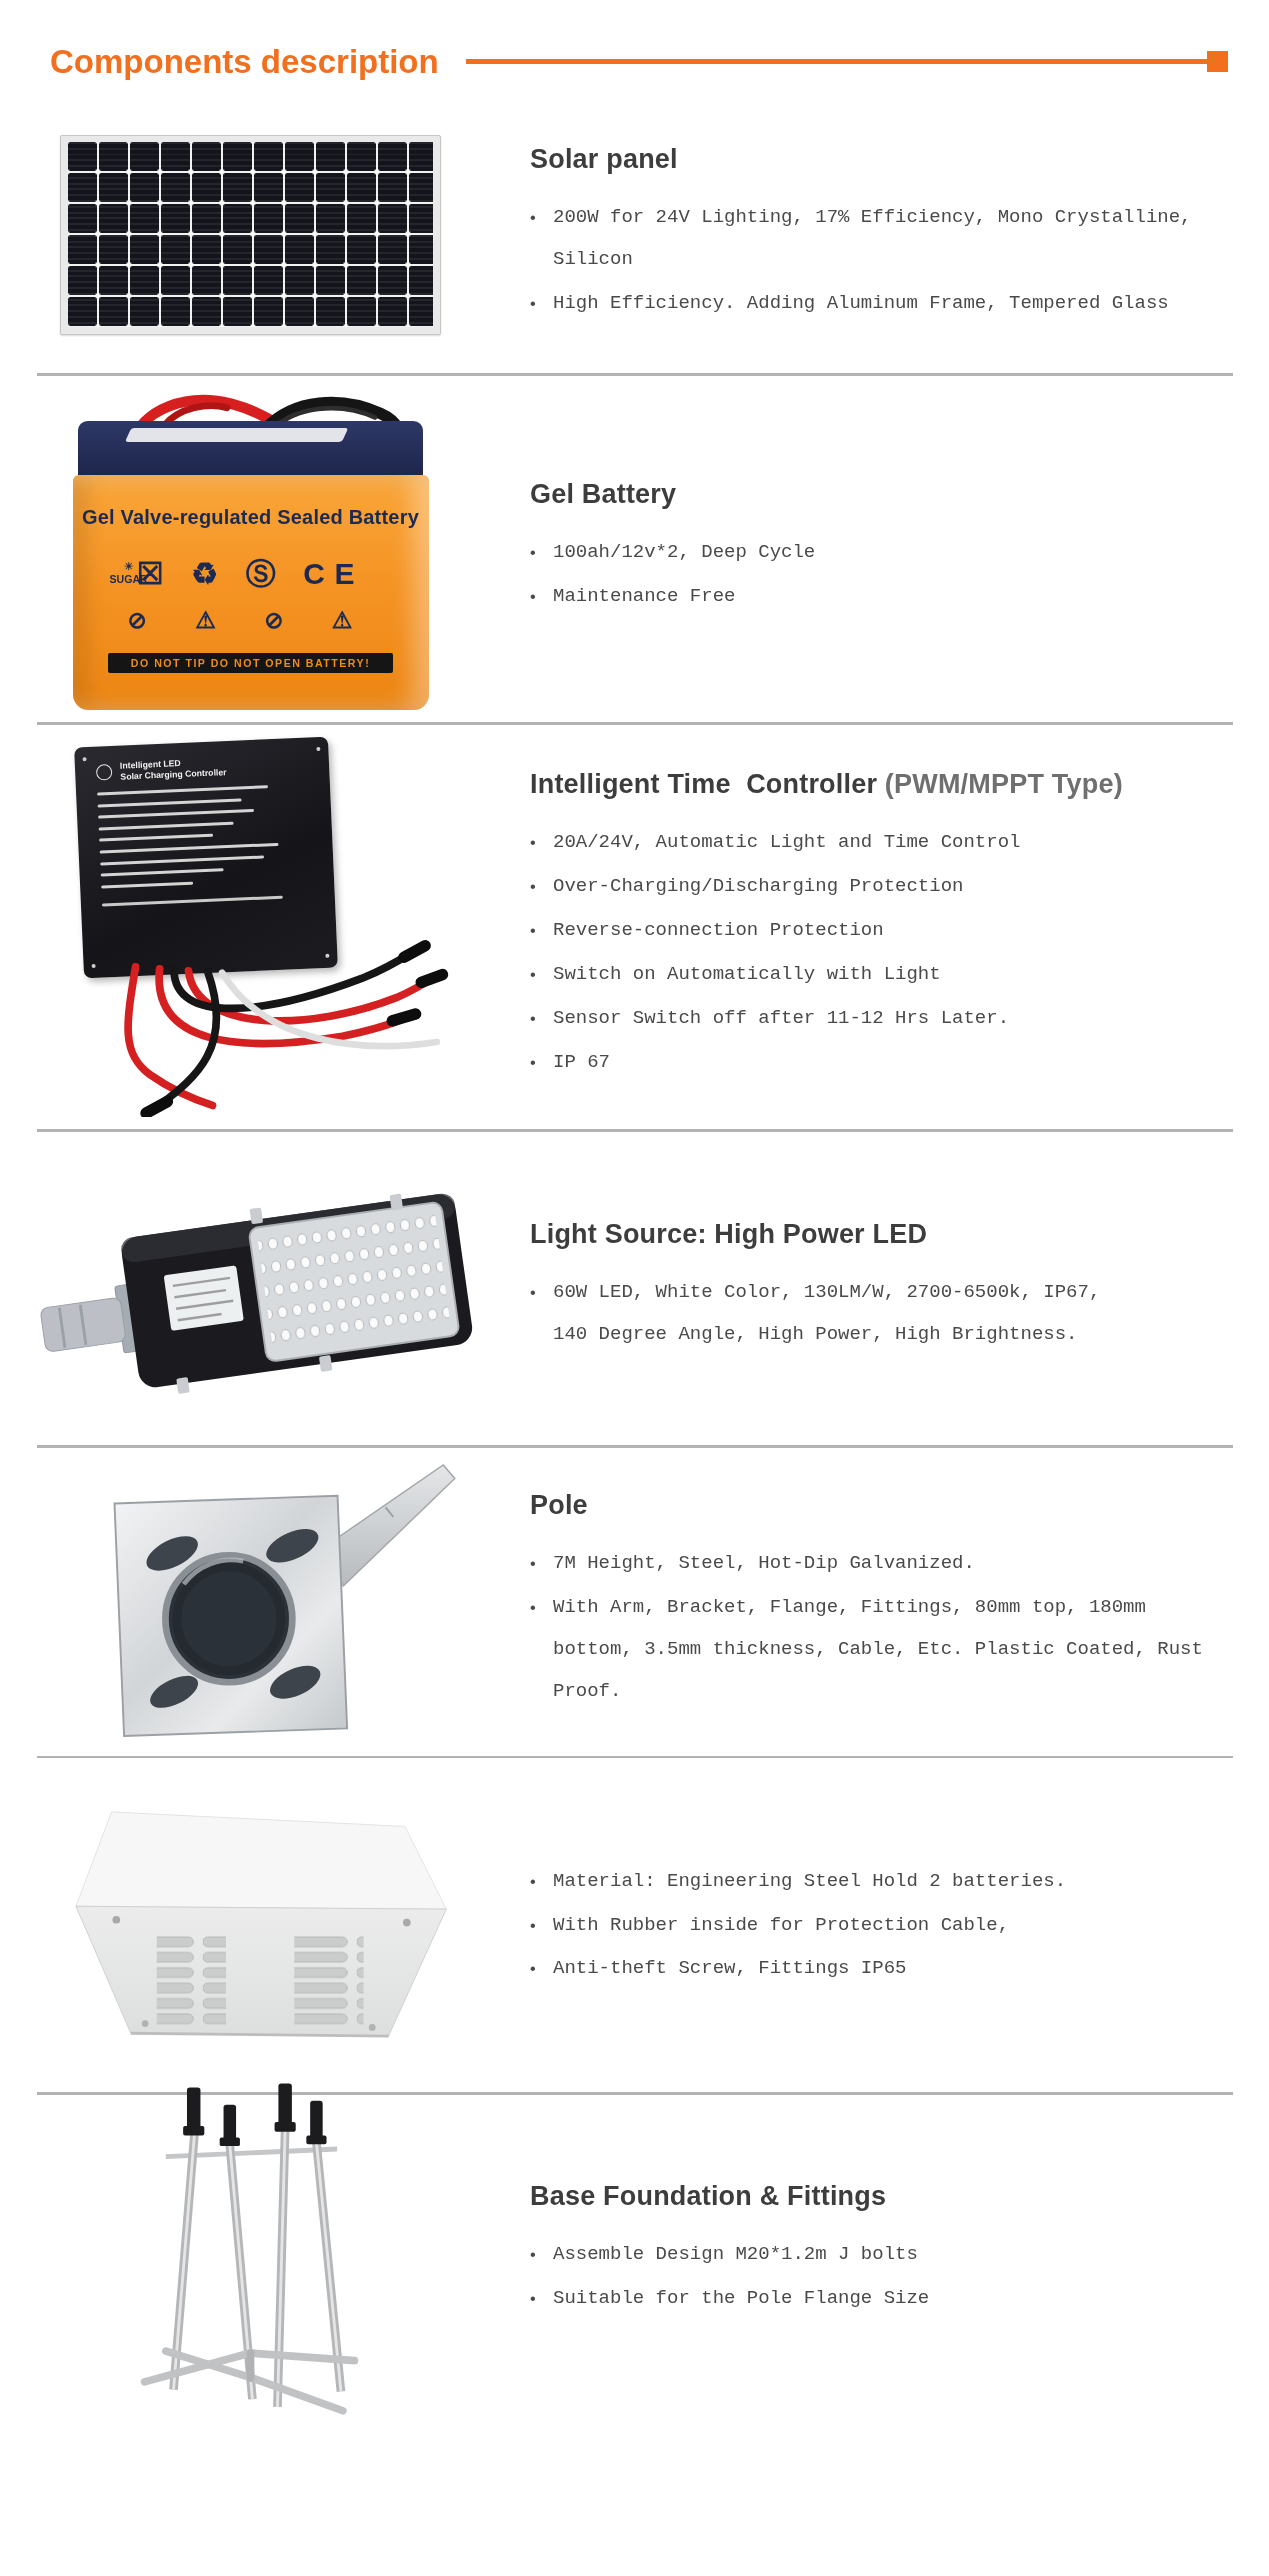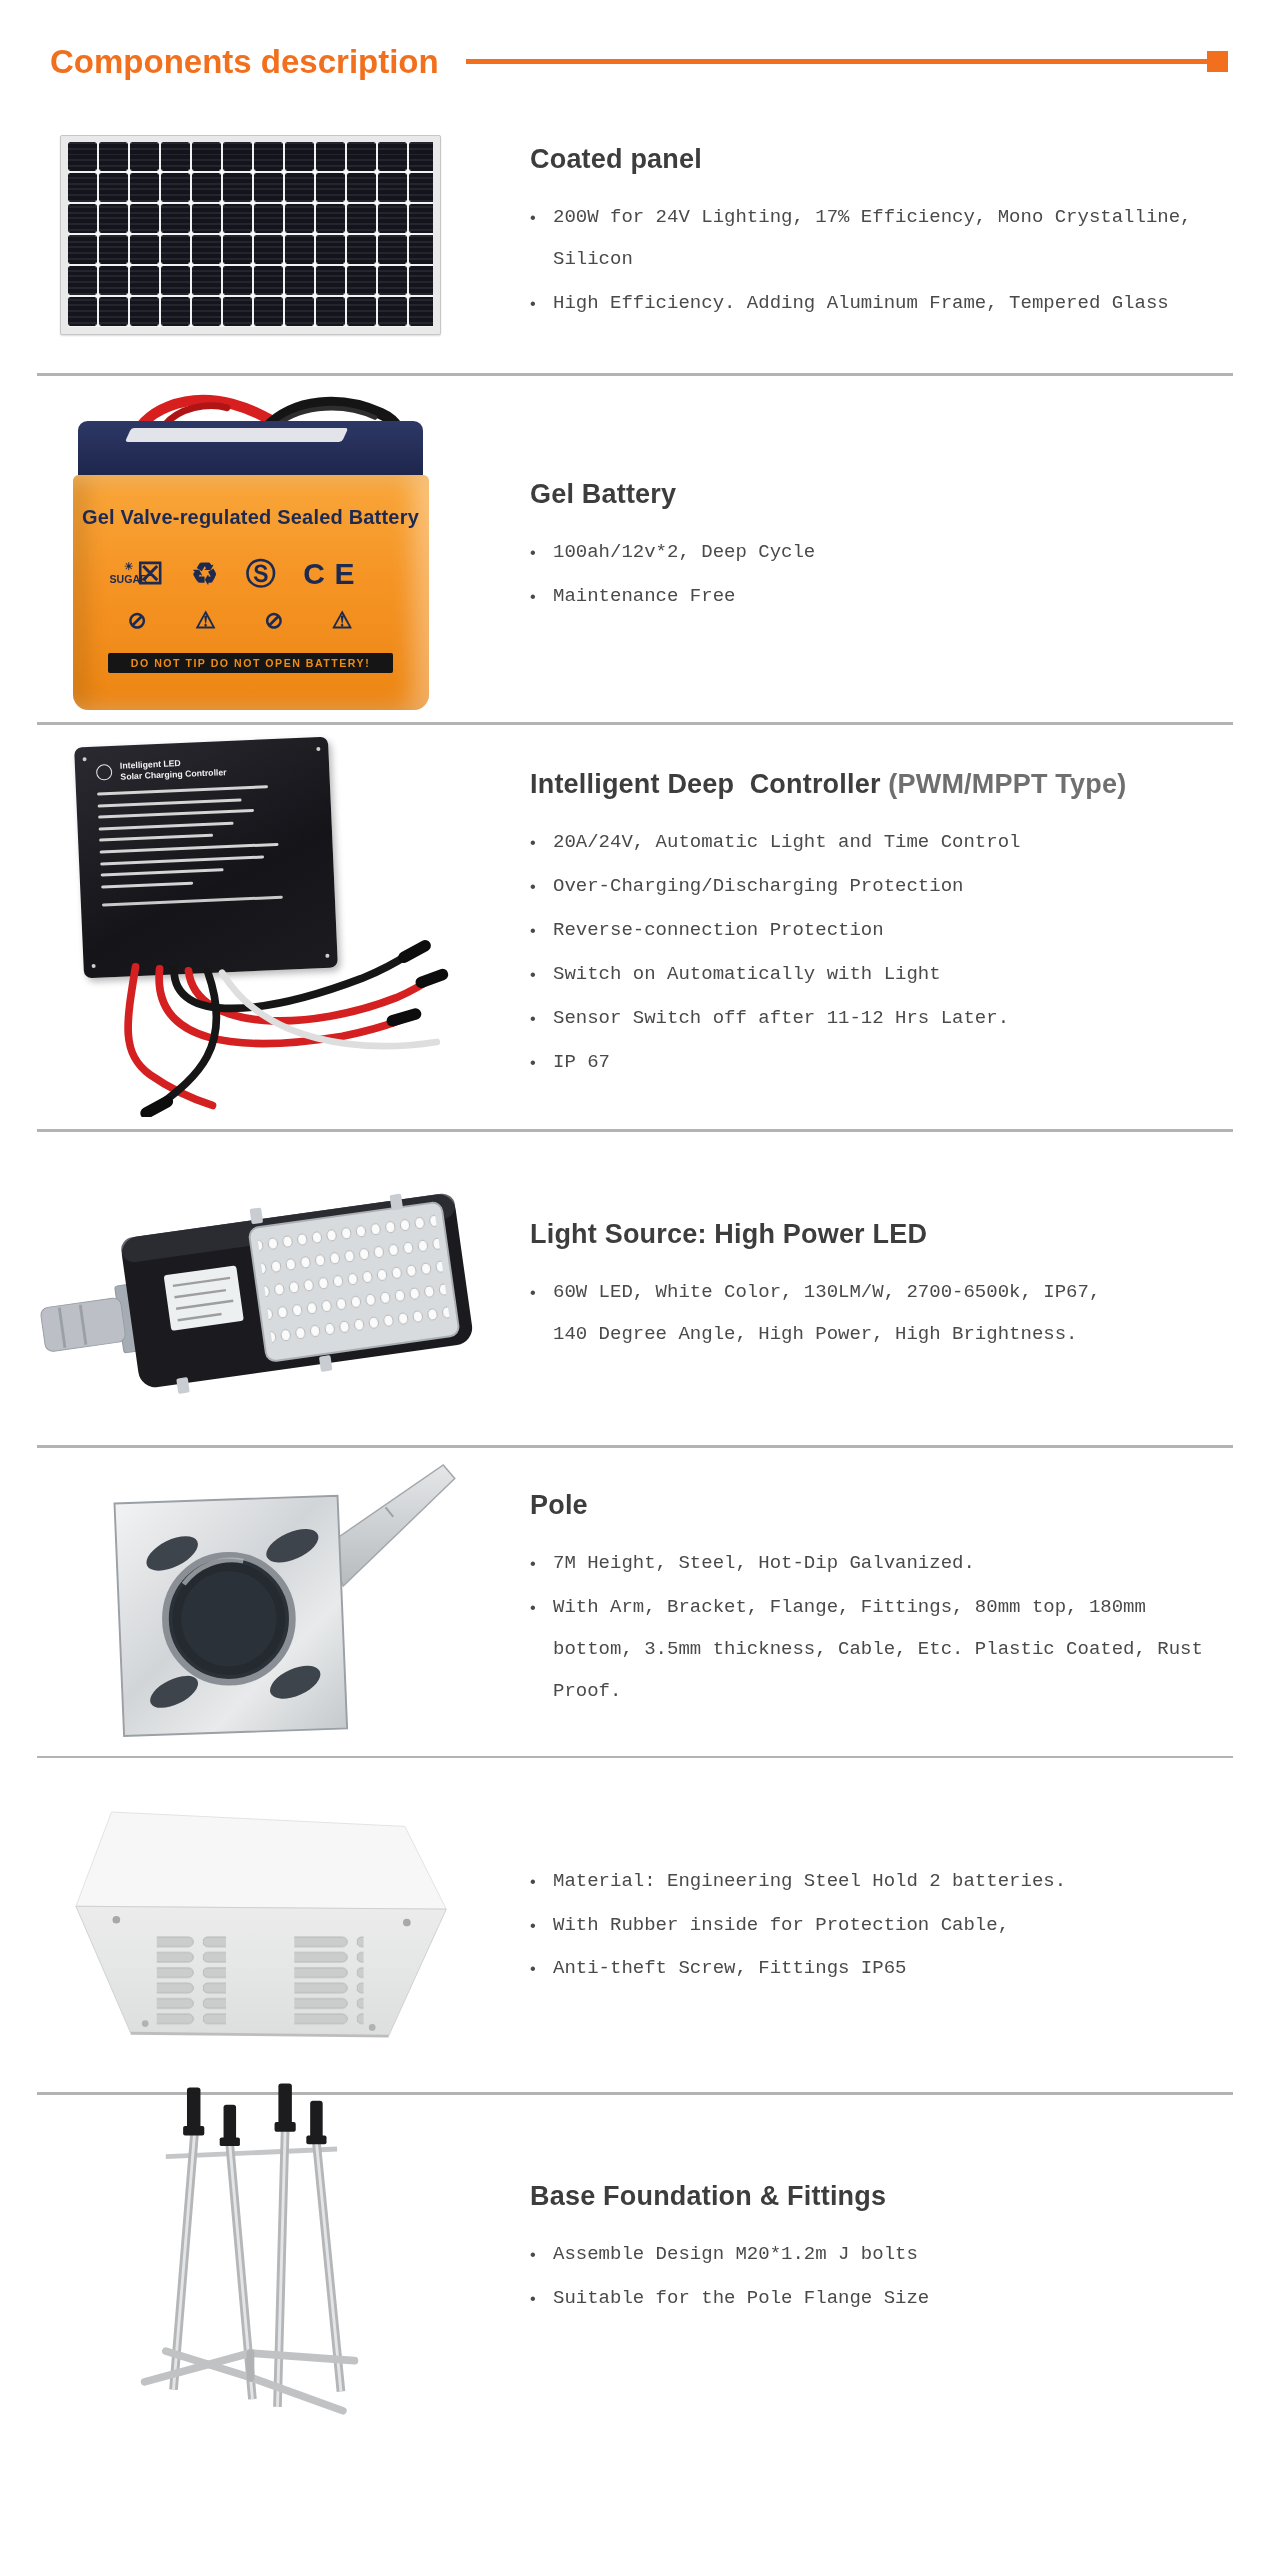--- a/index.html
+++ b/index.html
@@ -87,21 +87,21 @@
   <div class="header-cap"></div>
 </div>
 
 <div class="sec sec-a">
   <div class="img-col">
     <div class="solar-frame">
       <div class="solar-cells"></div>
     </div>
   </div>
   <div class="txt-col">
-    <h2 class="sec-title"><span>Coated panel</span></h2>
+    <h2 class="sec-title"><span>Solar panel</span></h2>
     <div class="bullet">
       <span class="b-dot">•</span>
       <span class="b-text">200W for 24V Lighting, 17% Efficiency, Mono Crystalline, Silicon</span>
     </div>
     <div class="bullet">
       <span class="b-dot">•</span>
       <span class="b-text">High Efficiency. Adding Aluminum Frame, Tempered Glass</span>
     </div>
   </div>
 </div>
@@ -181,21 +181,21 @@
         <path d="M170,245 C200,330 150,360 112,390" fill="none" stroke="#161616" stroke-width="8" stroke-linecap="round"></path>
         <path d="M185,246 C230,320 330,330 408,318" fill="none" stroke="#dedede" stroke-width="7" stroke-linecap="round"></path>
         <path d="M374,230 L396,218" stroke="#0d0d0d" stroke-width="12" stroke-linecap="round"></path>
         <path d="M392,256 L414,248" stroke="#0d0d0d" stroke-width="12" stroke-linecap="round"></path>
         <path d="M362,296 L386,289" stroke="#0d0d0d" stroke-width="12" stroke-linecap="round"></path>
         <path d="M128,380 L106,392" stroke="#0d0d0d" stroke-width="12" stroke-linecap="round"></path>
       </svg>
     </div>
   </div>
   <div class="txt-col">
-    <h2 class="sec-title"><span>Intelligent Deep  Controller</span><span class="t-suffix"> (PWM/MPPT Type)</span></h2>
+    <h2 class="sec-title"><span>Intelligent Time  Controller</span><span class="t-suffix"> (PWM/MPPT Type)</span></h2>
     <div class="bullet">
       <span class="b-dot">•</span>
       <span class="b-text">20A/24V, Automatic Light and Time Control</span>
     </div>
     <div class="bullet">
       <span class="b-dot">•</span>
       <span class="b-text">Over-Charging/Discharging Protection</span>
     </div>
     <div class="bullet">
       <span class="b-dot">•</span>

